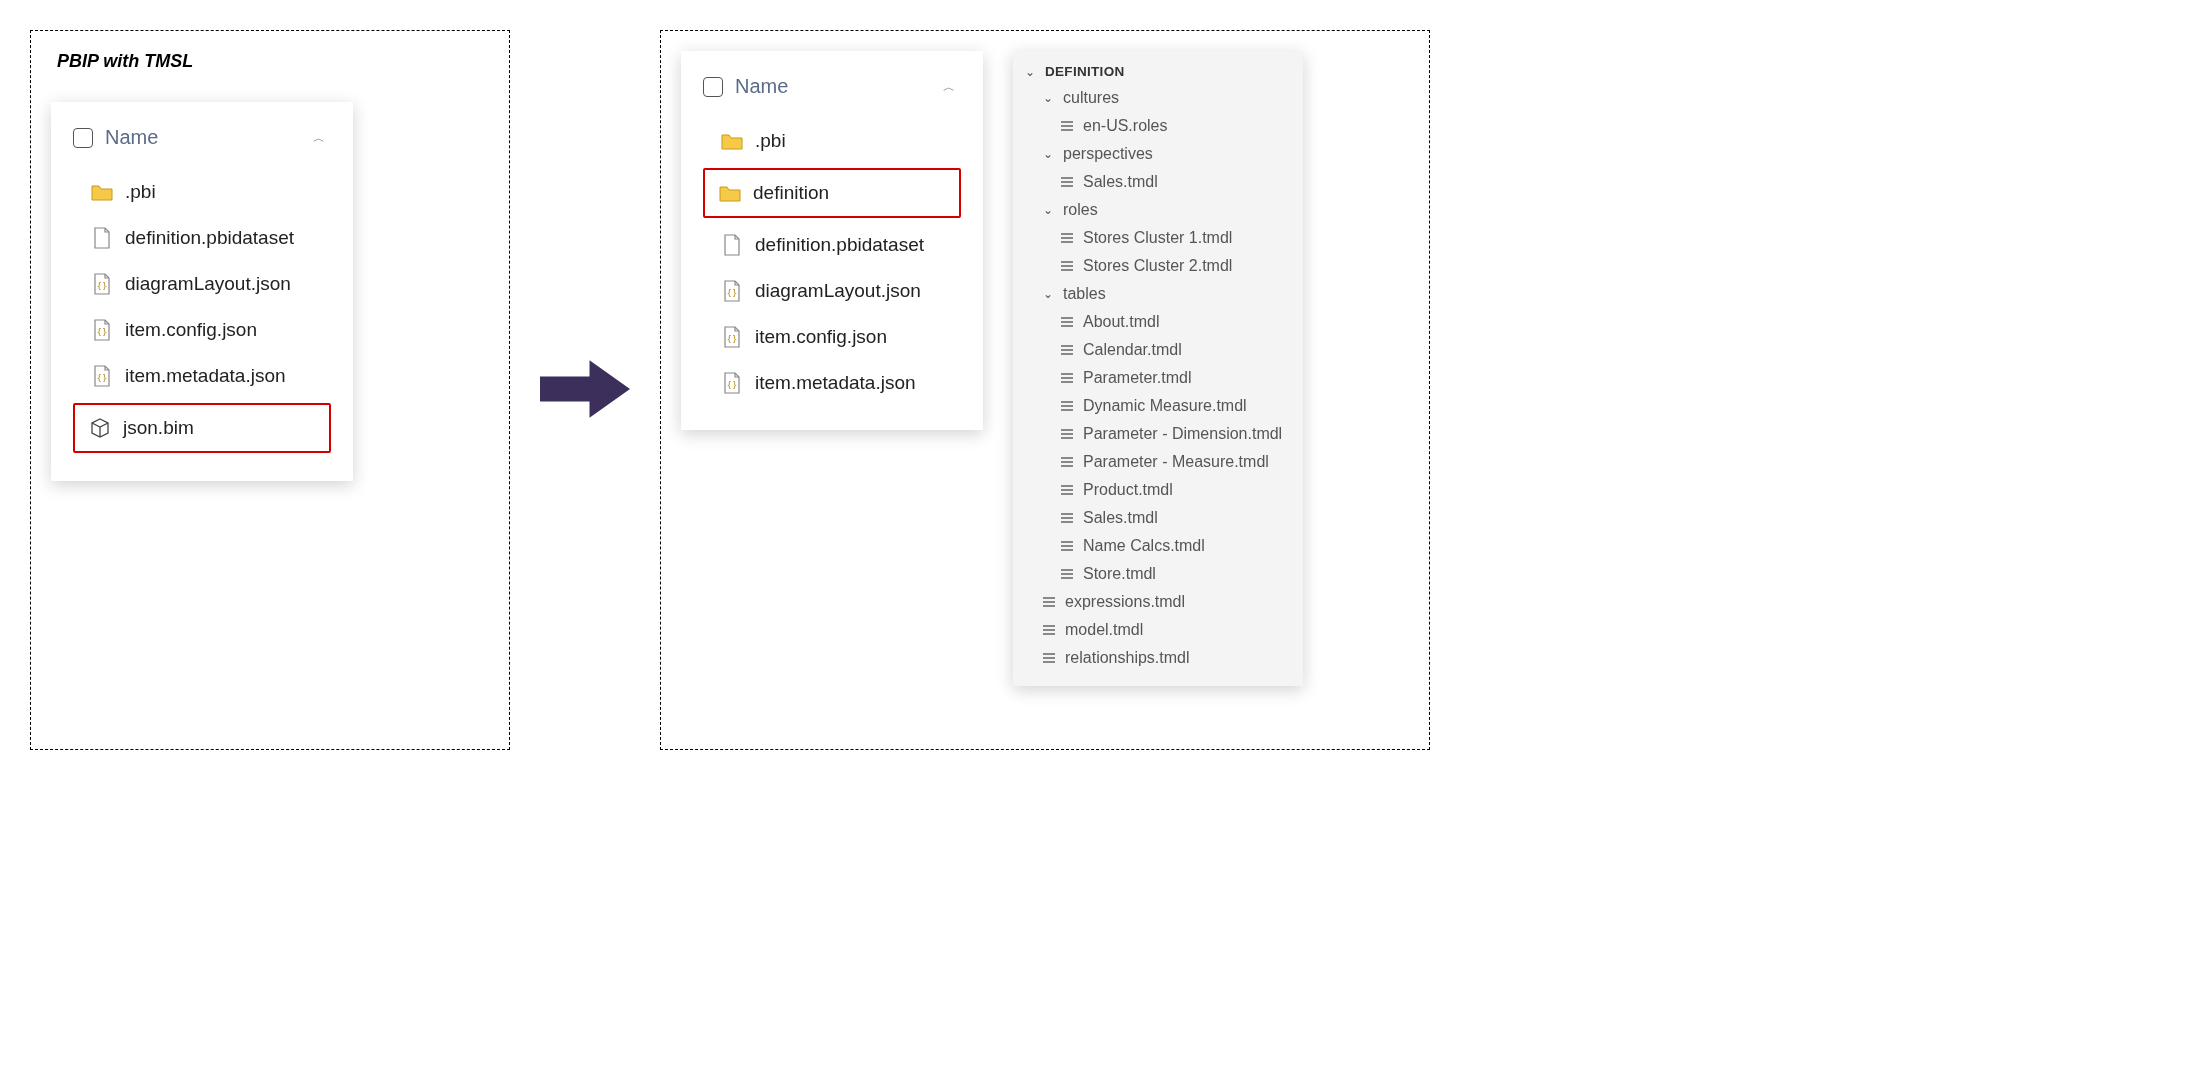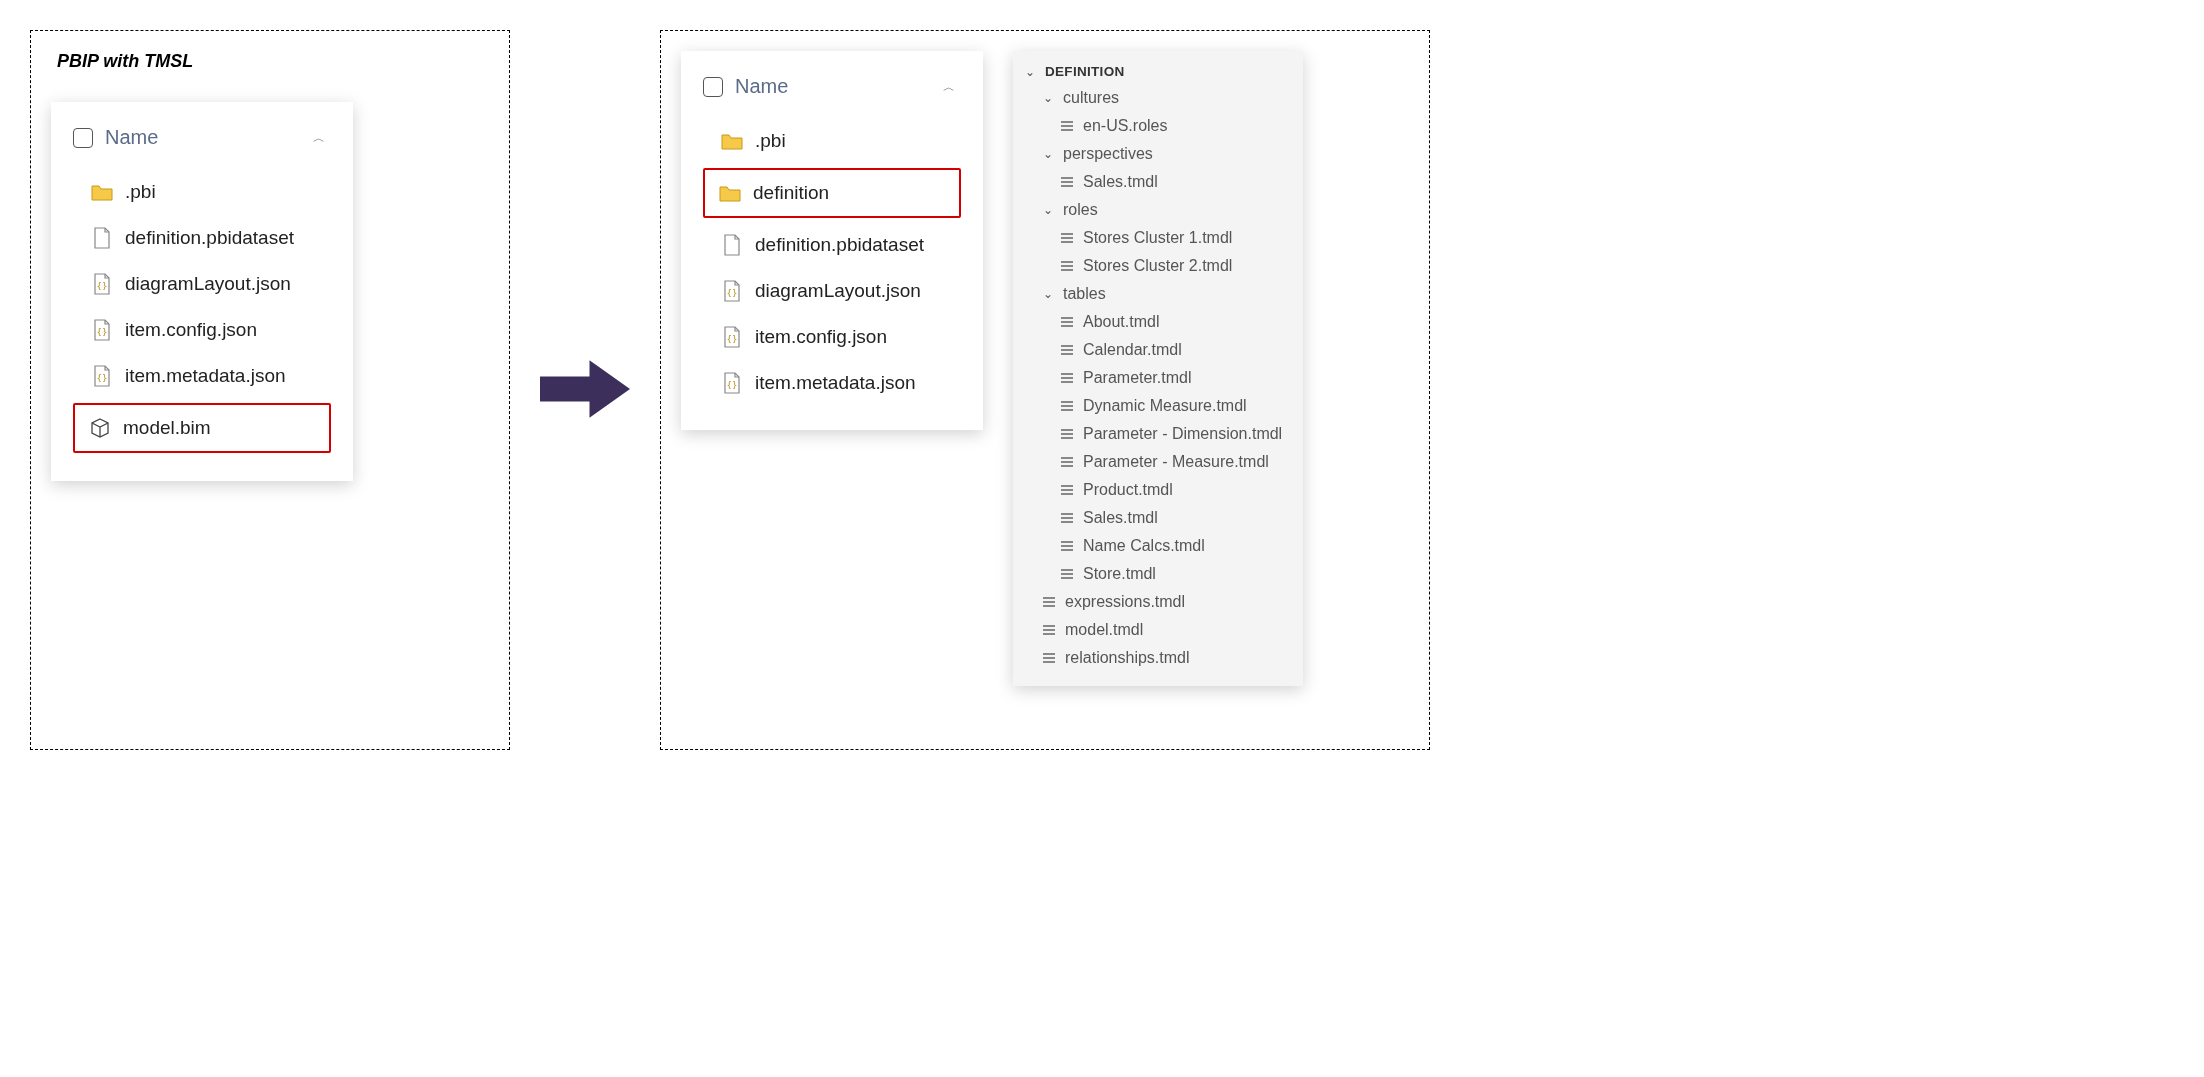--- a/index.html
+++ b/index.html
@@ -197,21 +197,21 @@
             </span>
             <span class="fname">item.metadata.json</span>
           </div>
           <div class="file-row hl-red">
             <span class="icon">
               <svg width="22" height="22" viewBox="0 0 22 22">
                 <path d="M11 2 L19 6 L19 16 L11 20 L3 16 L3 6 Z" fill="none" stroke="#444" stroke-width="1.3"></path>
                 <path d="M3 6 L11 10 L19 6 M11 10 L11 20" fill="none" stroke="#444" stroke-width="1.3"></path>
               </svg>
             </span>
-            <span class="fname">model.bim</span>
+            <span class="fname">json.bim</span>
           </div>
         </div>
     </div>
   </div>
 
   <div>
     <svg class="arrow" viewBox="0 0 100 80">
       <polygon points="0,26 55,26 55,8 100,40 55,72 55,54 0,54" fill="#3d2f5b"></polygon>
     </svg>
   </div>

